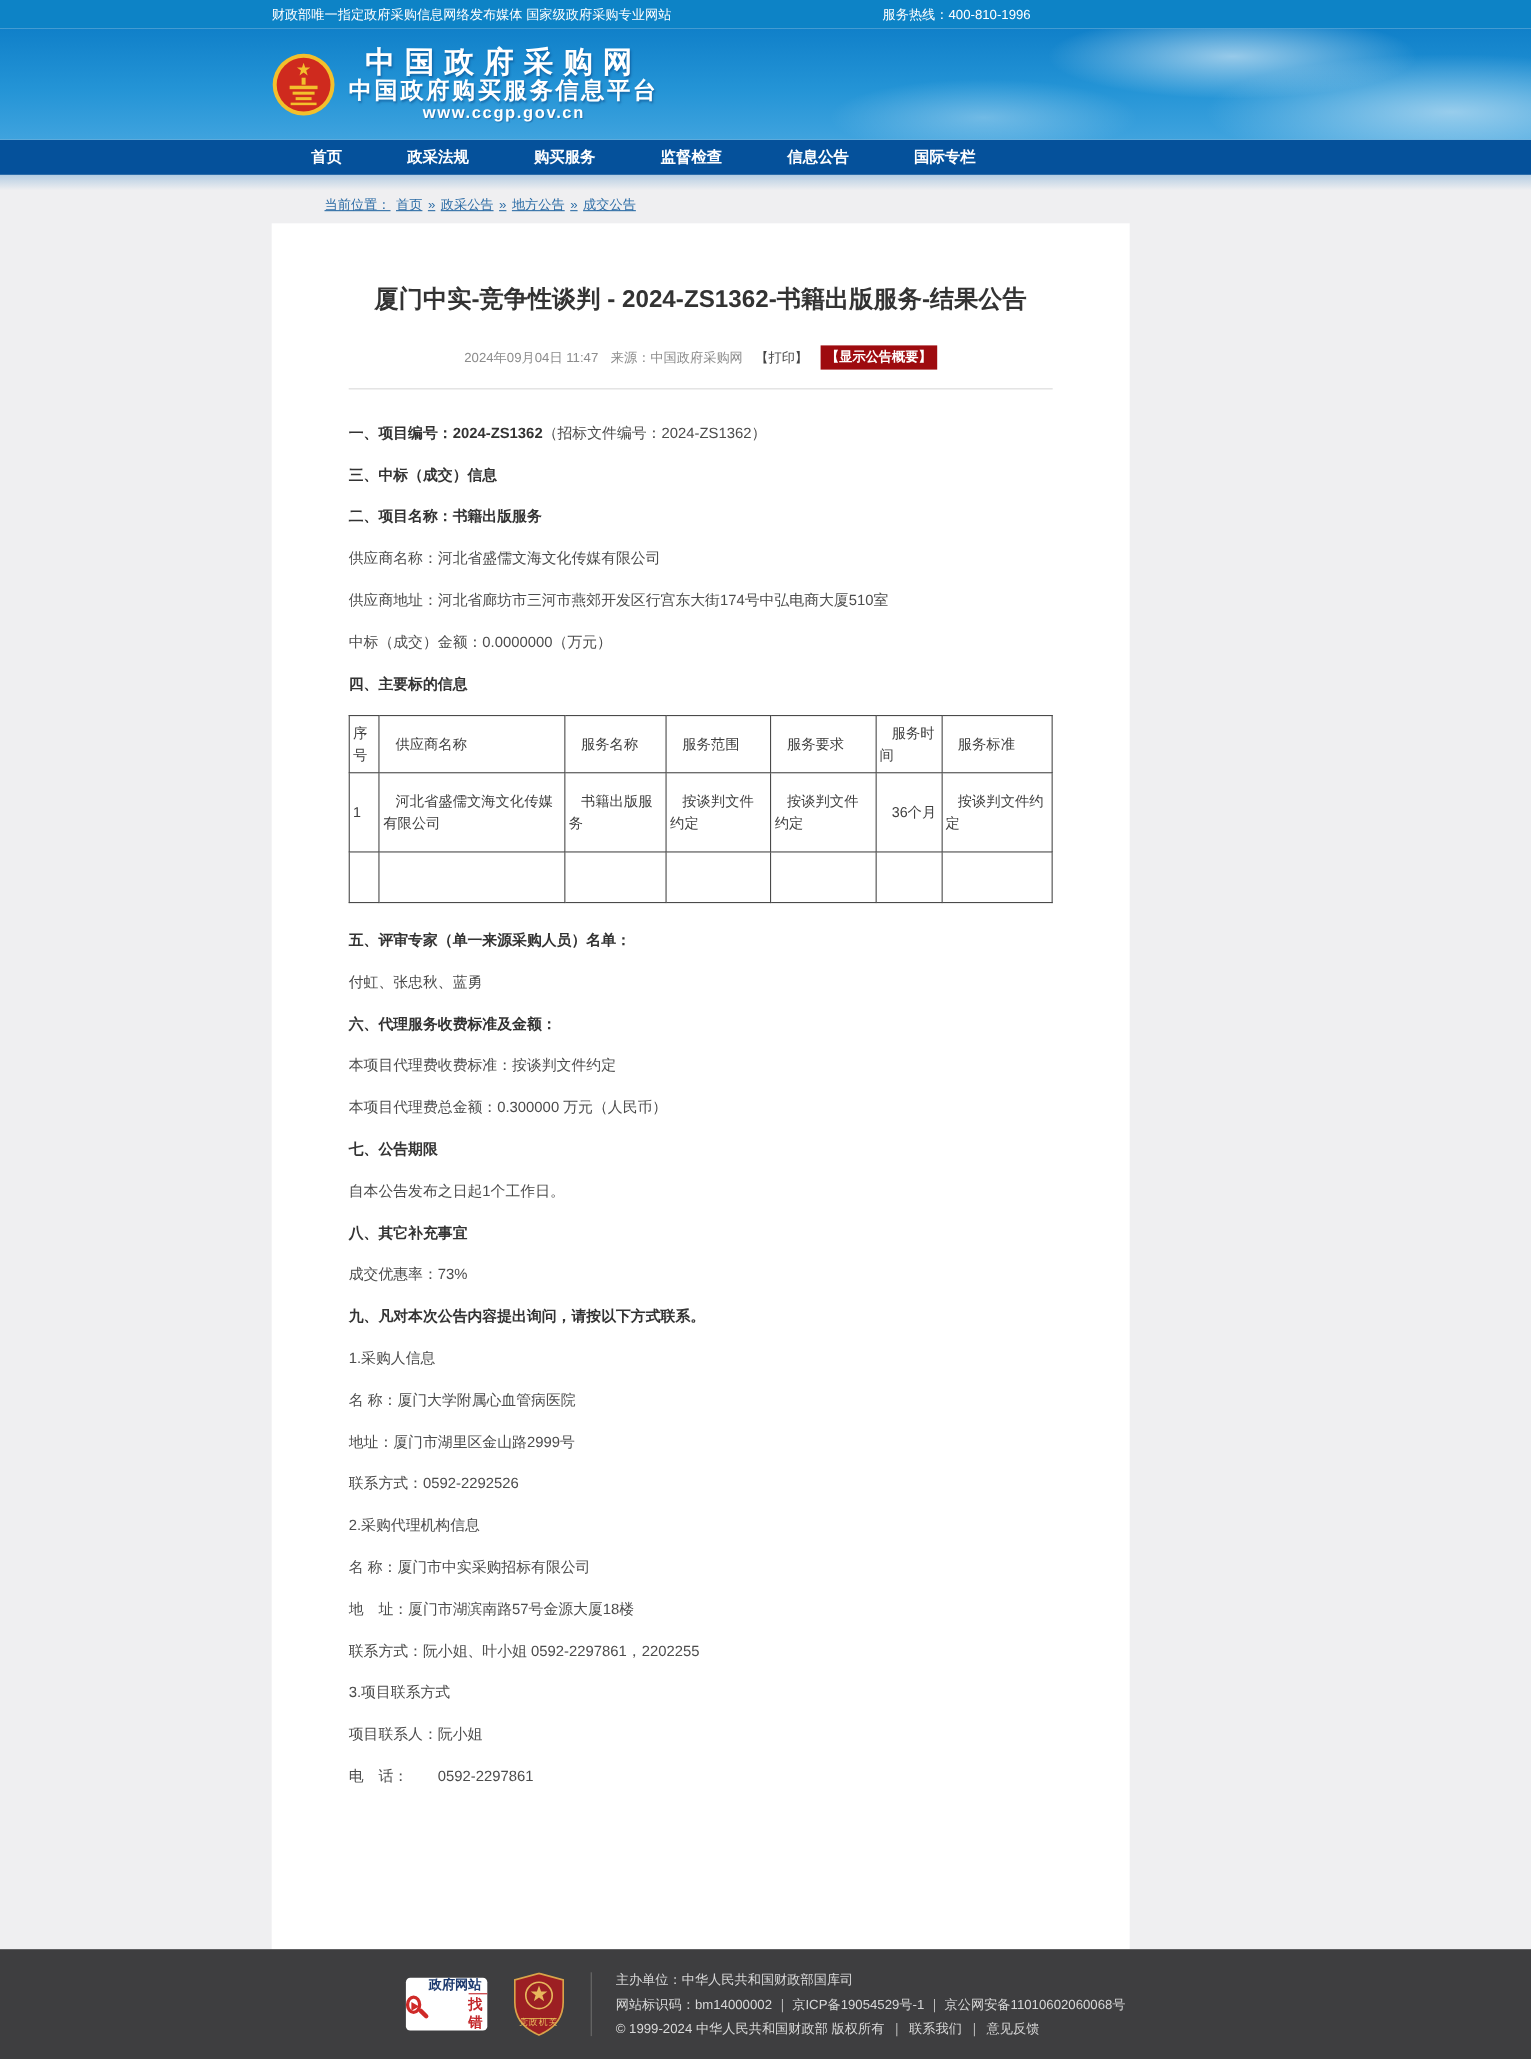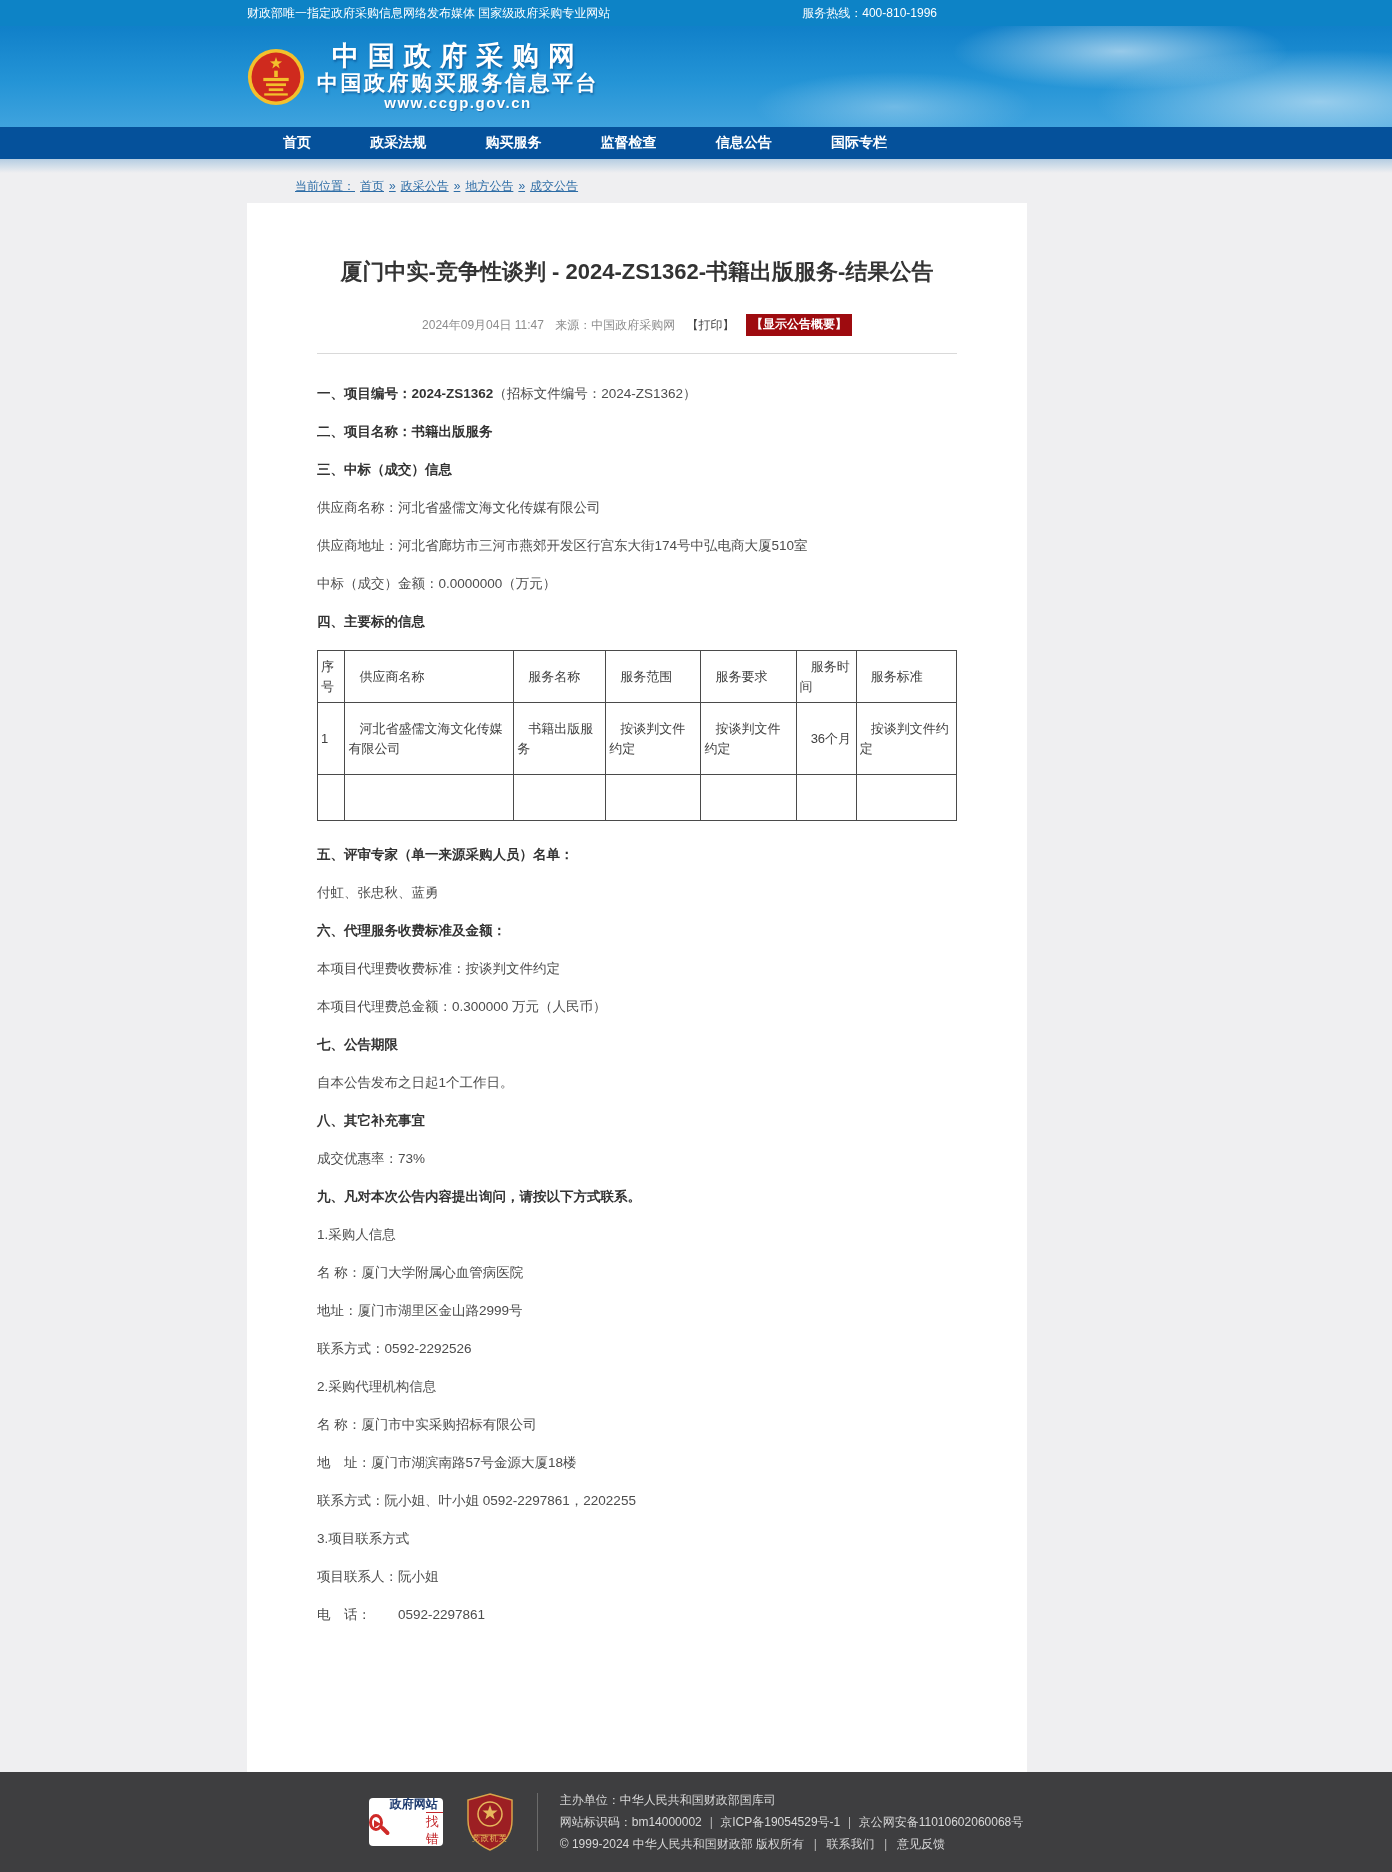--- a/index.html
+++ b/index.html
@@ -70,21 +70,21 @@
     display:flex; align-items:center; justify-content:center; gap:22px; }
   .badge-find { width:74px; height:48px; background:#fff; border-radius:4px;
     display:flex; align-items:center; justify-content:center; gap:7px; cursor:pointer; text-decoration:none; }
   .mag { position:relative; width:17px; height:17px; border:3px solid #cf2a28; border-radius:50%; display:inline-block; }
   .mag::before { content:""; position:absolute; left:2px; top:3px;
     border-left:7px solid #cf2a28; border-top:4px solid transparent; border-bottom:4px solid transparent; }
   .mag::after { content:""; position:absolute; right:-7px; bottom:-8px; width:4px; height:11px;
     background:#cf2a28; transform:rotate(-45deg); border-radius:2px; }
   .bf-text { display:flex; flex-direction:column; line-height:1.25; }
   .bf1 { color:#1d3a6e; font-weight:bold; font-size:12px; }
-  .bf2 { color:#c3272b; font-weight:normal; font-size:13px; letter-spacing:4px; border-top:1px solid #c3272b; padding-top:1px;margin-left:36px; }
+  .bf2 { color:#c3272b; font-weight:bold; font-size:13px; letter-spacing:4px; border-top:1px solid #c3272b; padding-top:1px;margin-left:36px; }
   .badge-shield { position:relative; width:50px; height:58px; display:block; cursor:pointer; text-decoration:none; }
   .shield-label { position:absolute; left:0; right:0; bottom:7px; text-align:center;
     color:#e7b75c; font-size:8px; letter-spacing:1px; }
   .f-divider { width:1px; height:58px; background:#6b6b6b; }
   .f-text { font-size:12px; color:#d8d8d8; line-height:22px; }
   .f-text a { color:#d8d8d8; text-decoration:none; cursor:pointer; }
   .f-sep { margin:0 2px; }
 </style>
 </head>
 <body>
@@ -143,22 +143,22 @@
   <h1 class="article-title">厦门中实-竞争性谈判 - 2024-ZS1362-书籍出版服务-结果公告</h1>
   <div class="article-meta">
     <span>2024年09月04日 11:47</span>
     <span>来源：中国政府采购网</span>
     <a class="print-link">【打印】</a>
     <a class="summary-badge">【显示公告概要】</a>
   </div>
 
   <div class="body">
     <p class="h"><span>一、项目编号：2024-ZS1362</span><span class="n">（招标文件编号：2024-ZS1362）</span></p>
+    <p class="h">三、中标（成交）信息</p>
     <p class="h">二、项目名称：书籍出版服务</p>
-    <p class="h">三、中标（成交）信息</p>
     <p>供应商名称：河北省盛儒文海文化传媒有限公司</p>
     <p>供应商地址：河北省廊坊市三河市燕郊开发区行宫东大街174号中弘电商大厦510室</p>
     <p>中标（成交）金额：0.0000000（万元）</p>
     <p class="h">四、主要标的信息</p>
 
     <table class="award">
       <colgroup>
         <col style="width:4.3%">
           <col style="width:26.4%">
           <col style="width:14.4%">

